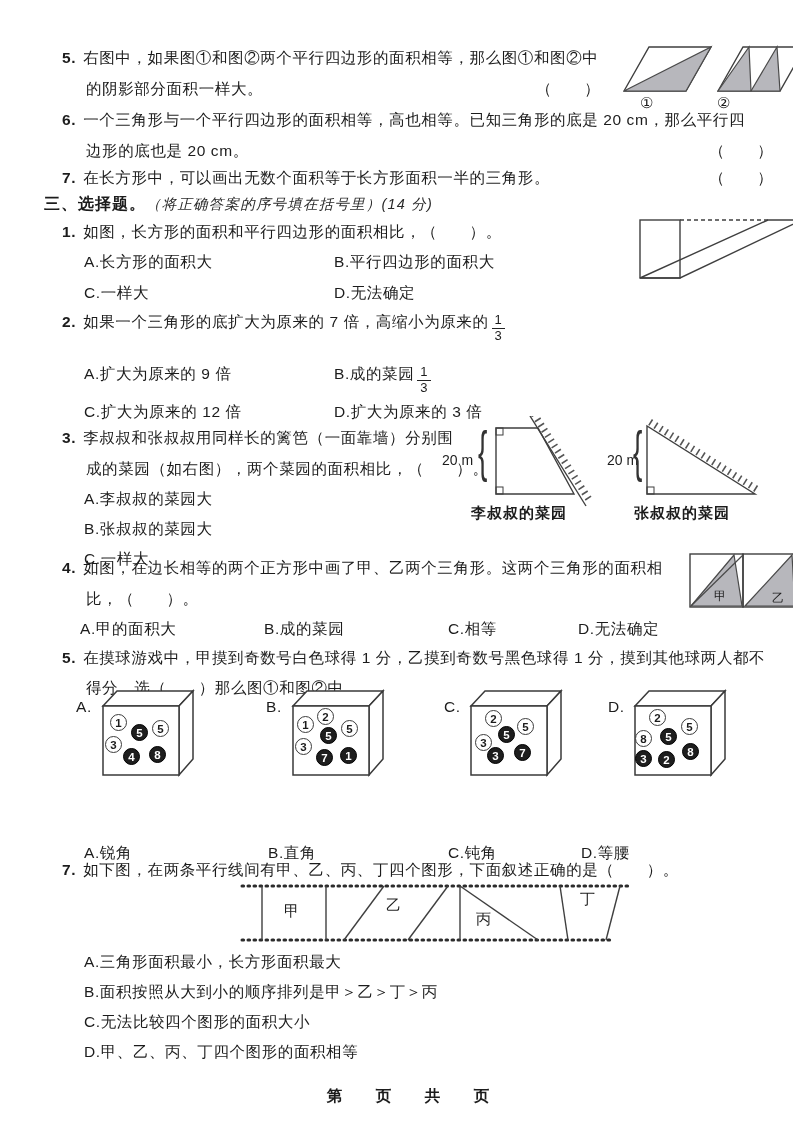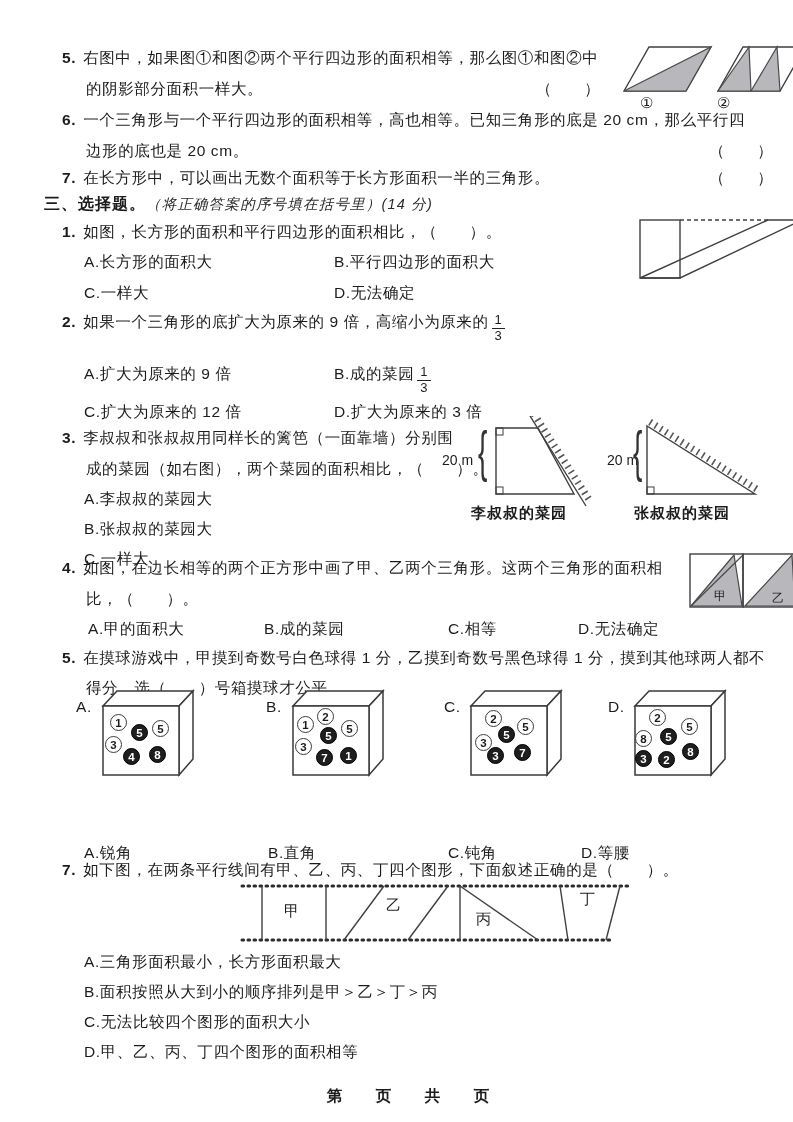--- a/index.html
+++ b/index.html
@@ -77,21 +77,21 @@
 
   <div class="abs" style="left:618px;top:212px;width:175px;height:75px">
     <svg width="175" height="75" viewBox="0 0 175 75">
       <polygon class="shape" points="6,66 46,66 168,8 134,8"></polygon>
       <rect class="shape" x="6" y="8" width="40" height="58"></rect>
       <line x1="46" y1="8" x2="134" y2="8" stroke="#3f3f3f" stroke-width="1.4" stroke-dasharray="4 3"></line>
     </svg>
   </div>
 
   <div class="abs line" style="left:46px;top:312px">
-    <span class="num">2.</span><span>如果一个三角形的底扩大为原来的 9 倍，高缩小为原来的</span><span class="frac"><span class="fn">1</span><span class="fd">3</span></span>
+    <span class="num">2.</span><span>如果一个三角形的底扩大为原来的 7 倍，高缩小为原来的</span><span class="frac"><span class="fn">1</span><span class="fd">3</span></span>
   </div>
   <div class="abs line" style="left:68px;top:364px">A.扩大为原来的 9 倍</div>
   <div class="abs line" style="left:318px;top:364px">
     <span>B.成的菜园</span><span class="frac"><span class="fn">1</span><span class="fd">3</span></span>
   </div>
   <div class="abs line" style="left:68px;top:402px">C.扩大为原来的 12 倍</div>
   <div class="abs line" style="left:318px;top:402px">D.扩大为原来的 3 倍</div>
 
   <div class="abs line" style="left:46px;top:428px">
     <span class="num">3.</span><span>李叔叔和张叔叔用同样长的篱笆（一面靠墙）分别围</span>
@@ -122,41 +122,41 @@
       <polygon class="shape" points="4,10 4,78 112,78"></polygon>
       <rect class="shape" x="4" y="71" width="7" height="7" style="stroke-width:1"></rect>
     </svg>
   </div>
   <div class="abs caption" style="left:618px;top:504px">张叔叔的菜园</div>
 
   <div class="abs line" style="left:46px;top:558px">
     <span class="num">4.</span><span>如图，在边长相等的两个正方形中画了甲、乙两个三角形。这两个三角形的面积相</span>
   </div>
   <div class="abs line" style="left:70px;top:589px">比，（　　）。</div>
-  <div class="abs line" style="left:72px;top:619px">A.甲的面积大</div>
+  <div class="abs line" style="left:64px;top:619px">A.甲的面积大</div>
   <div class="abs line" style="left:248px;top:619px">B.成的菜园</div>
   <div class="abs line" style="left:432px;top:619px">C.相等</div>
   <div class="abs line" style="left:562px;top:619px">D.无法确定</div>
 
   <div class="abs" style="left:672px;top:552px;width:114px;height:58px">
     <svg width="114" height="58" viewBox="0 0 114 58">
       <rect class="shape" x="2" y="2" width="53" height="53"></rect>
       <rect class="shape" x="55" y="2" width="53" height="53"></rect>
       <polygon class="shaded" points="3,54 46,3 54,54"></polygon>
       <line x1="3" y1="54" x2="55" y2="3" stroke="#4a4a4a" stroke-width="1.2"></line>
       <polygon class="shaded" points="57,54 104,3 107,54"></polygon>
     </svg>
     <div class="abs figlab" style="left:26px;top:36px;font-size:12px">甲</div>
     <div class="abs figlab" style="left:84px;top:38px;font-size:12px">乙</div>
   </div>
 
   <div class="abs line" style="left:46px;top:648px">
     <span class="num">5.</span><span>在摸球游戏中，甲摸到奇数号白色球得 1 分，乙摸到奇数号黑色球得 1 分，摸到其他球两人都不</span>
   </div>
-  <div class="abs line" style="left:70px;top:678px">得分。选（　　）号箱摸球才公平。</div>
+  <div class="abs line" style="left:70px;top:678px">得分。选（　　）那么图①和图②中。</div>
 
   <div class="abs" style="left:60px;top:686px;width:130px;height:95px">
     <div class="abs line" style="left:0;top:12px">A.</div>
     <div class="abs" style="left:24px;top:0;width:100px;height:92px">
       <svg width="100" height="92" viewBox="0 0 100 92">
         <polygon class="face" points="3,20 17,5 93,5 79,20"></polygon>
         <polygon class="face" points="79,20 93,5 93,73 79,89"></polygon>
         <polygon class="face" points="3,20 79,20 79,89 3,89"></polygon>
       </svg>
       <div class="ball w" style="left:10px;top:28px">1</div>

